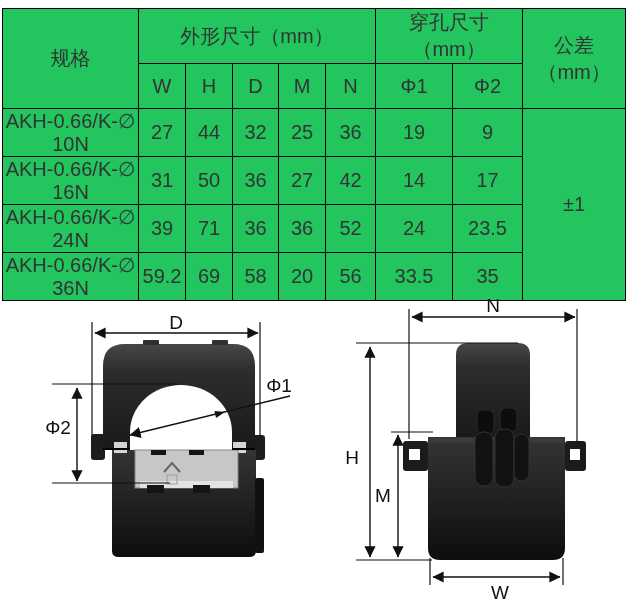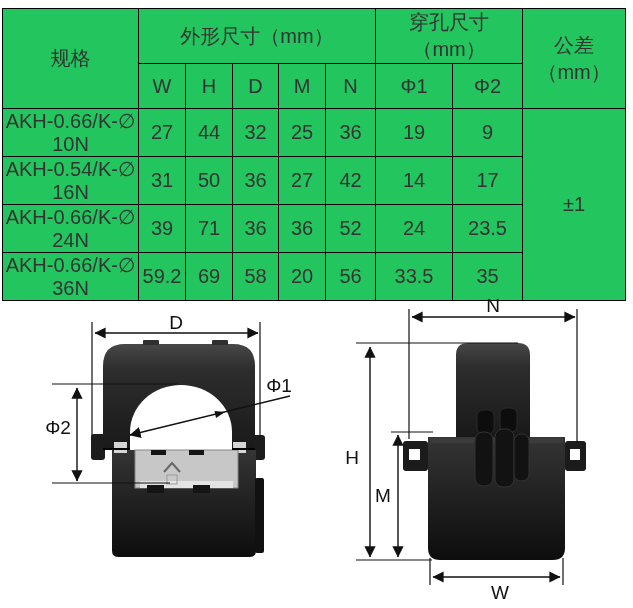--- a/index.html
+++ b/index.html
@@ -68,21 +68,21 @@
       <td class="val">27</td>
       <td class="val">44</td>
       <td class="val">32</td>
       <td class="val">25</td>
       <td class="val">36</td>
       <td class="val">19</td>
       <td class="val">9</td>
       <td rowspan="4" class="tol-val">±1</td>
     </tr>
     <tr class="data">
-      <td class="spec-name green">AKH-0.54/K-∅ 16N</td>
+      <td class="spec-name green">AKH-0.66/K-∅ 16N</td>
       <td class="val green">31</td>
       <td class="val green">50</td>
       <td class="val green">36</td>
       <td class="val green">27</td>
       <td class="val green">42</td>
       <td class="val green">14</td>
       <td class="val green">17</td>
     </tr>
     <tr class="data">
       <td class="spec-name">AKH-0.66/K-∅ 24N</td>

